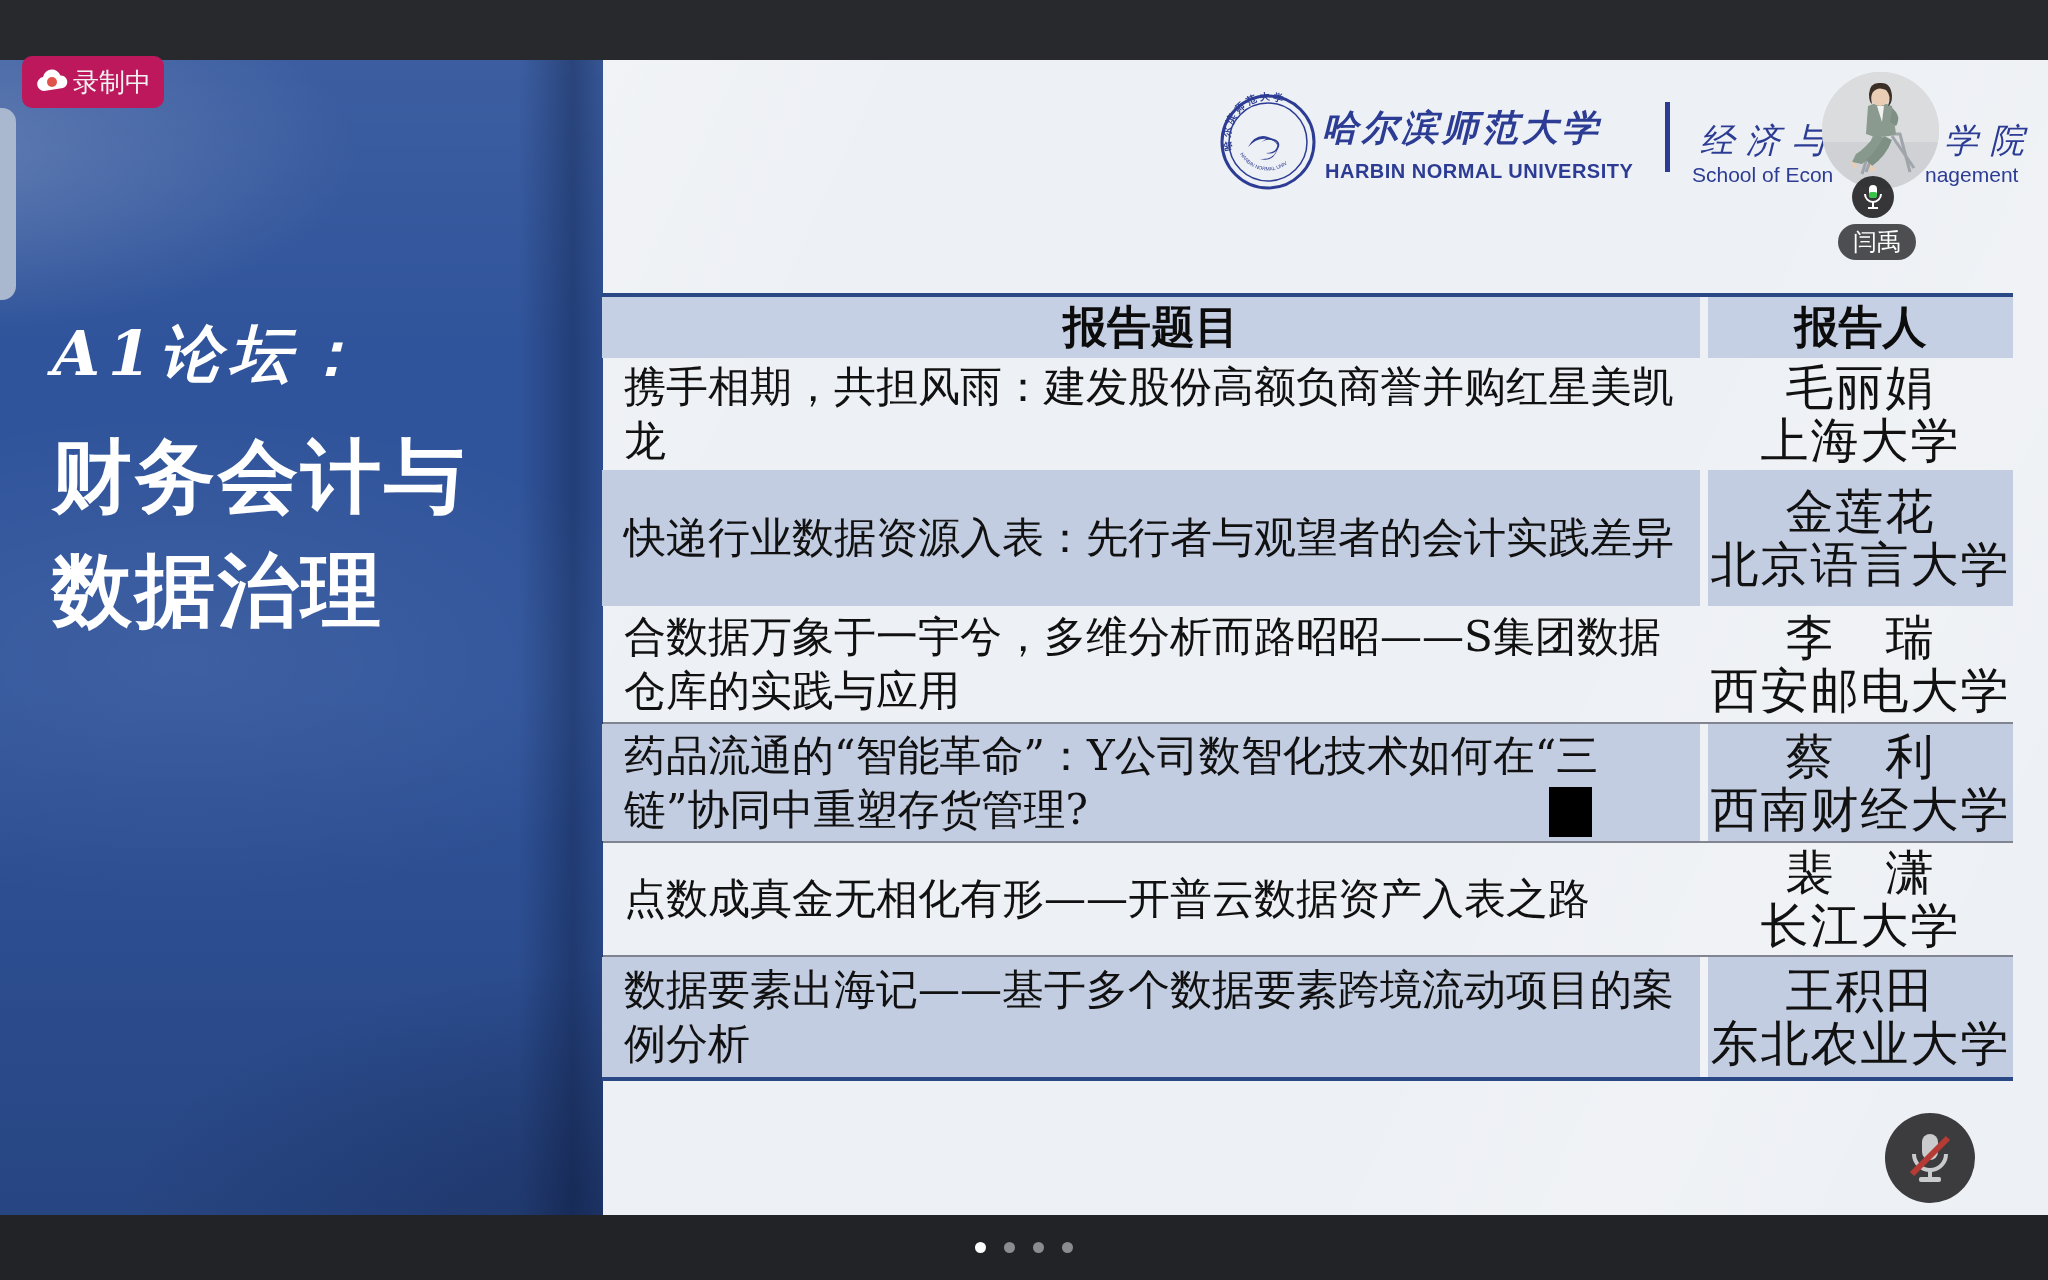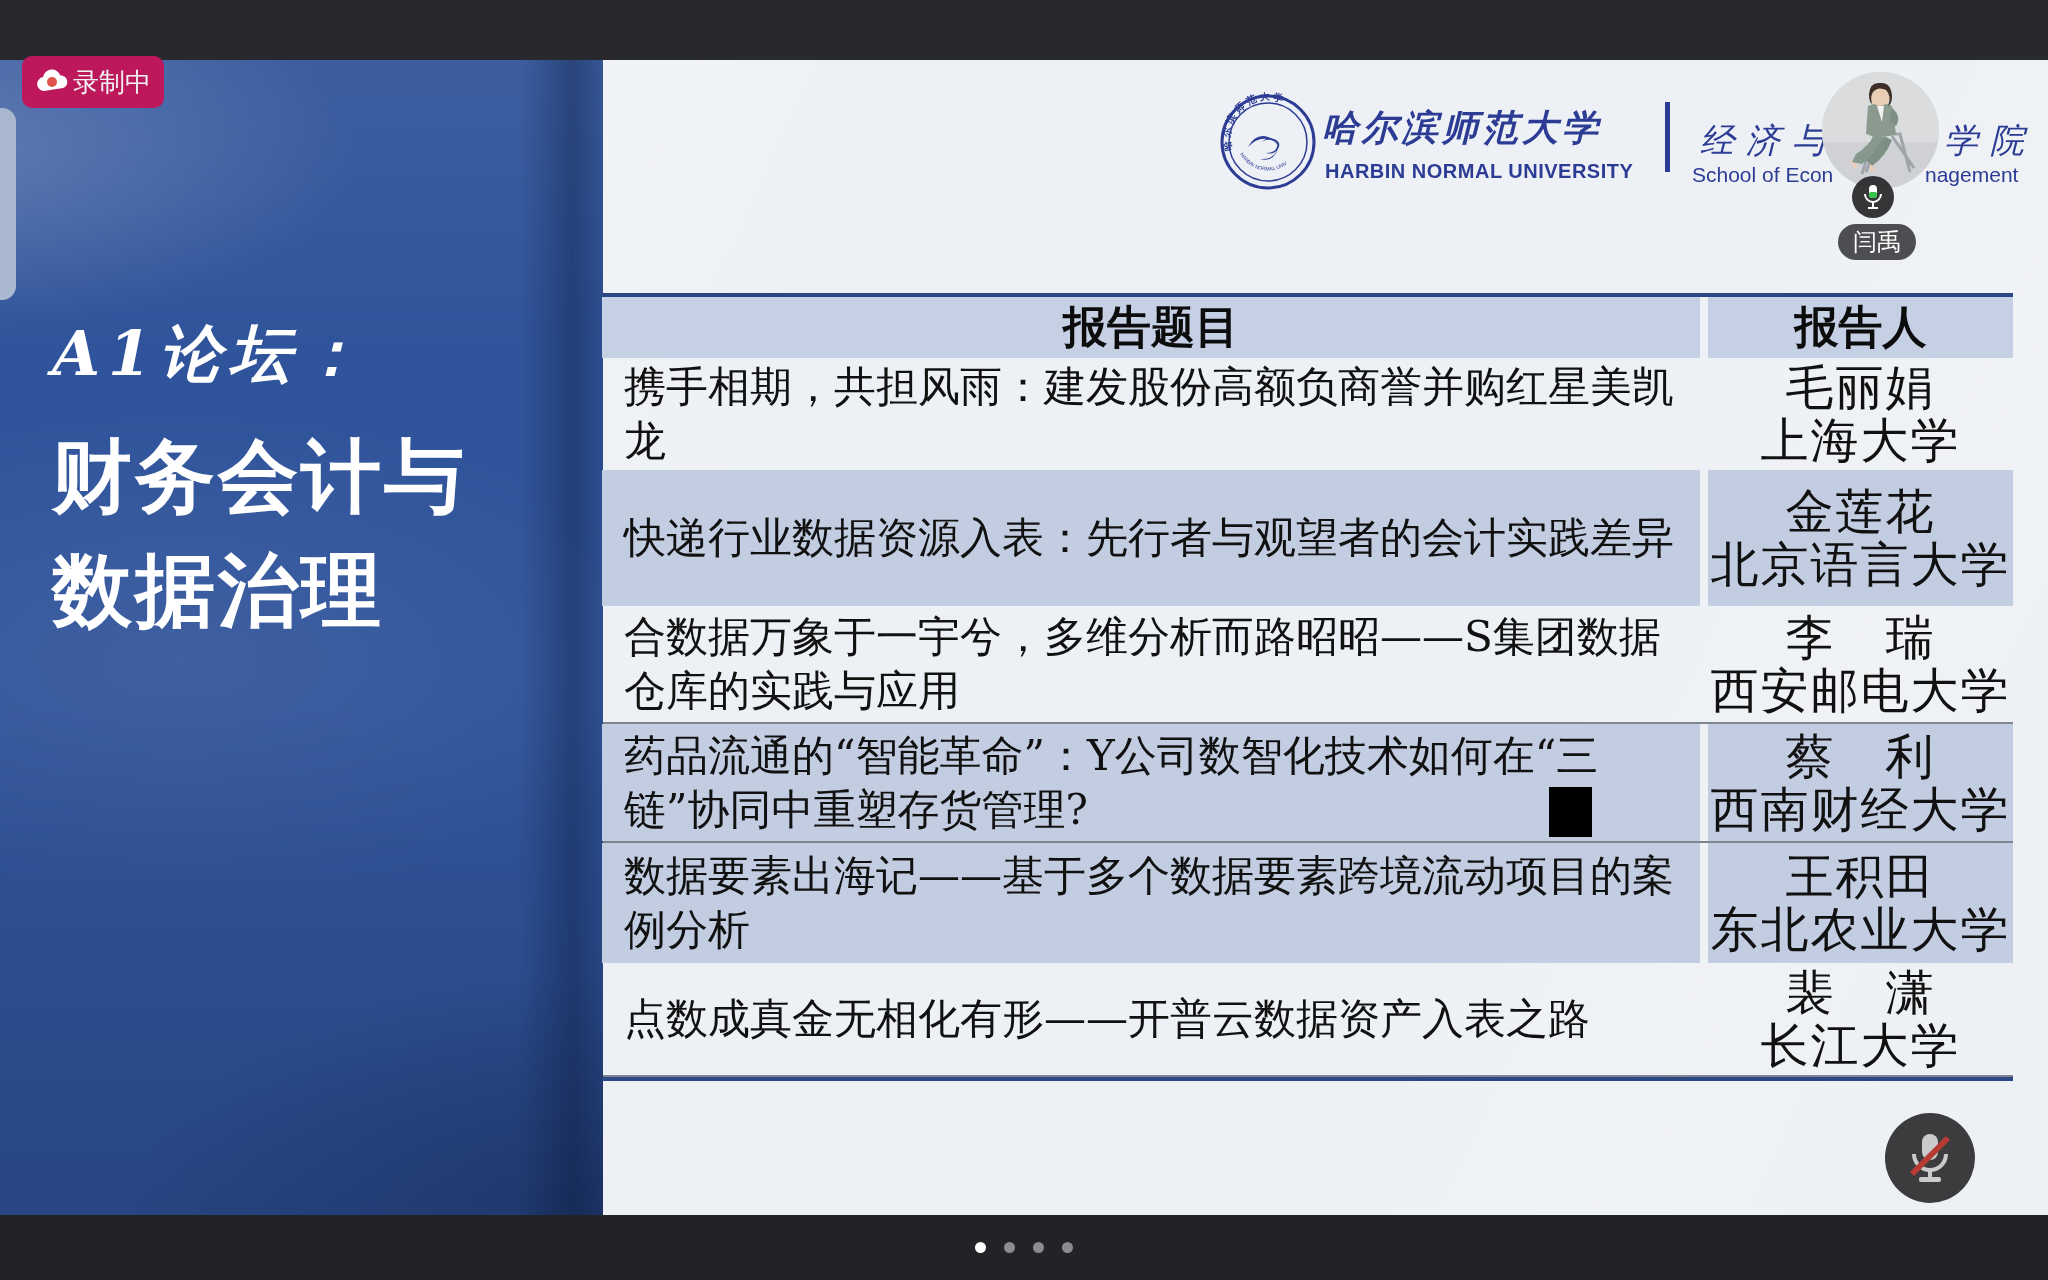--- a/index.html
+++ b/index.html
@@ -161,39 +161,39 @@
       <div class="cell cell-title">
           <span class="row-title">药品流通的“智能革命”：Y公司数智化技术如何在“三链”协同中重塑存货管理?</span>
         </div>
       <div class="colgap"></div>
       <div class="cell cell-people">
         <span class="p-name">蔡　利</span>
         <span class="p-aff">西南财经大学</span>
       </div>
     </div>
 
+    <div class="trow r5 rule">
+      <div class="cell cell-title">
+          <span class="row-title">点数成真金无相化有形——开普云数据资产入表之路</span>
+        </div>
+      <div class="colgap"></div>
+      <div class="cell cell-people">
+        <span class="p-name">裴　潇</span>
+        <span class="p-aff">长江大学</span>
+      </div>
+    </div>
+
     <div class="trow r6 shaded">
       <div class="cell cell-title">
           <span class="row-title">数据要素出海记——基于多个数据要素跨境流动项目的案例分析</span>
         </div>
       <div class="colgap"></div>
       <div class="cell cell-people">
         <span class="p-name">王积田</span>
         <span class="p-aff">东北农业大学</span>
-      </div>
-    </div>
-
-    <div class="trow r5 rule">
-      <div class="cell cell-title">
-          <span class="row-title">点数成真金无相化有形——开普云数据资产入表之路</span>
-        </div>
-      <div class="colgap"></div>
-      <div class="cell cell-people">
-        <span class="p-name">裴　潇</span>
-        <span class="p-aff">长江大学</span>
       </div>
     </div>
     <div class="tbottom"></div>
   </div>
 
   <div class="black-square"></div>
 
   <div class="record-badge">
     <svg width="36" height="26" viewBox="0 0 36 26">
       <path d="M9,22 a7,7 0 0 1 -1,-13.9 a9,9 0 0 1 17.4,-1.6 a6.5,6.5 0 0 1 2.6,12.6 z" fill="#ffffff"></path>

